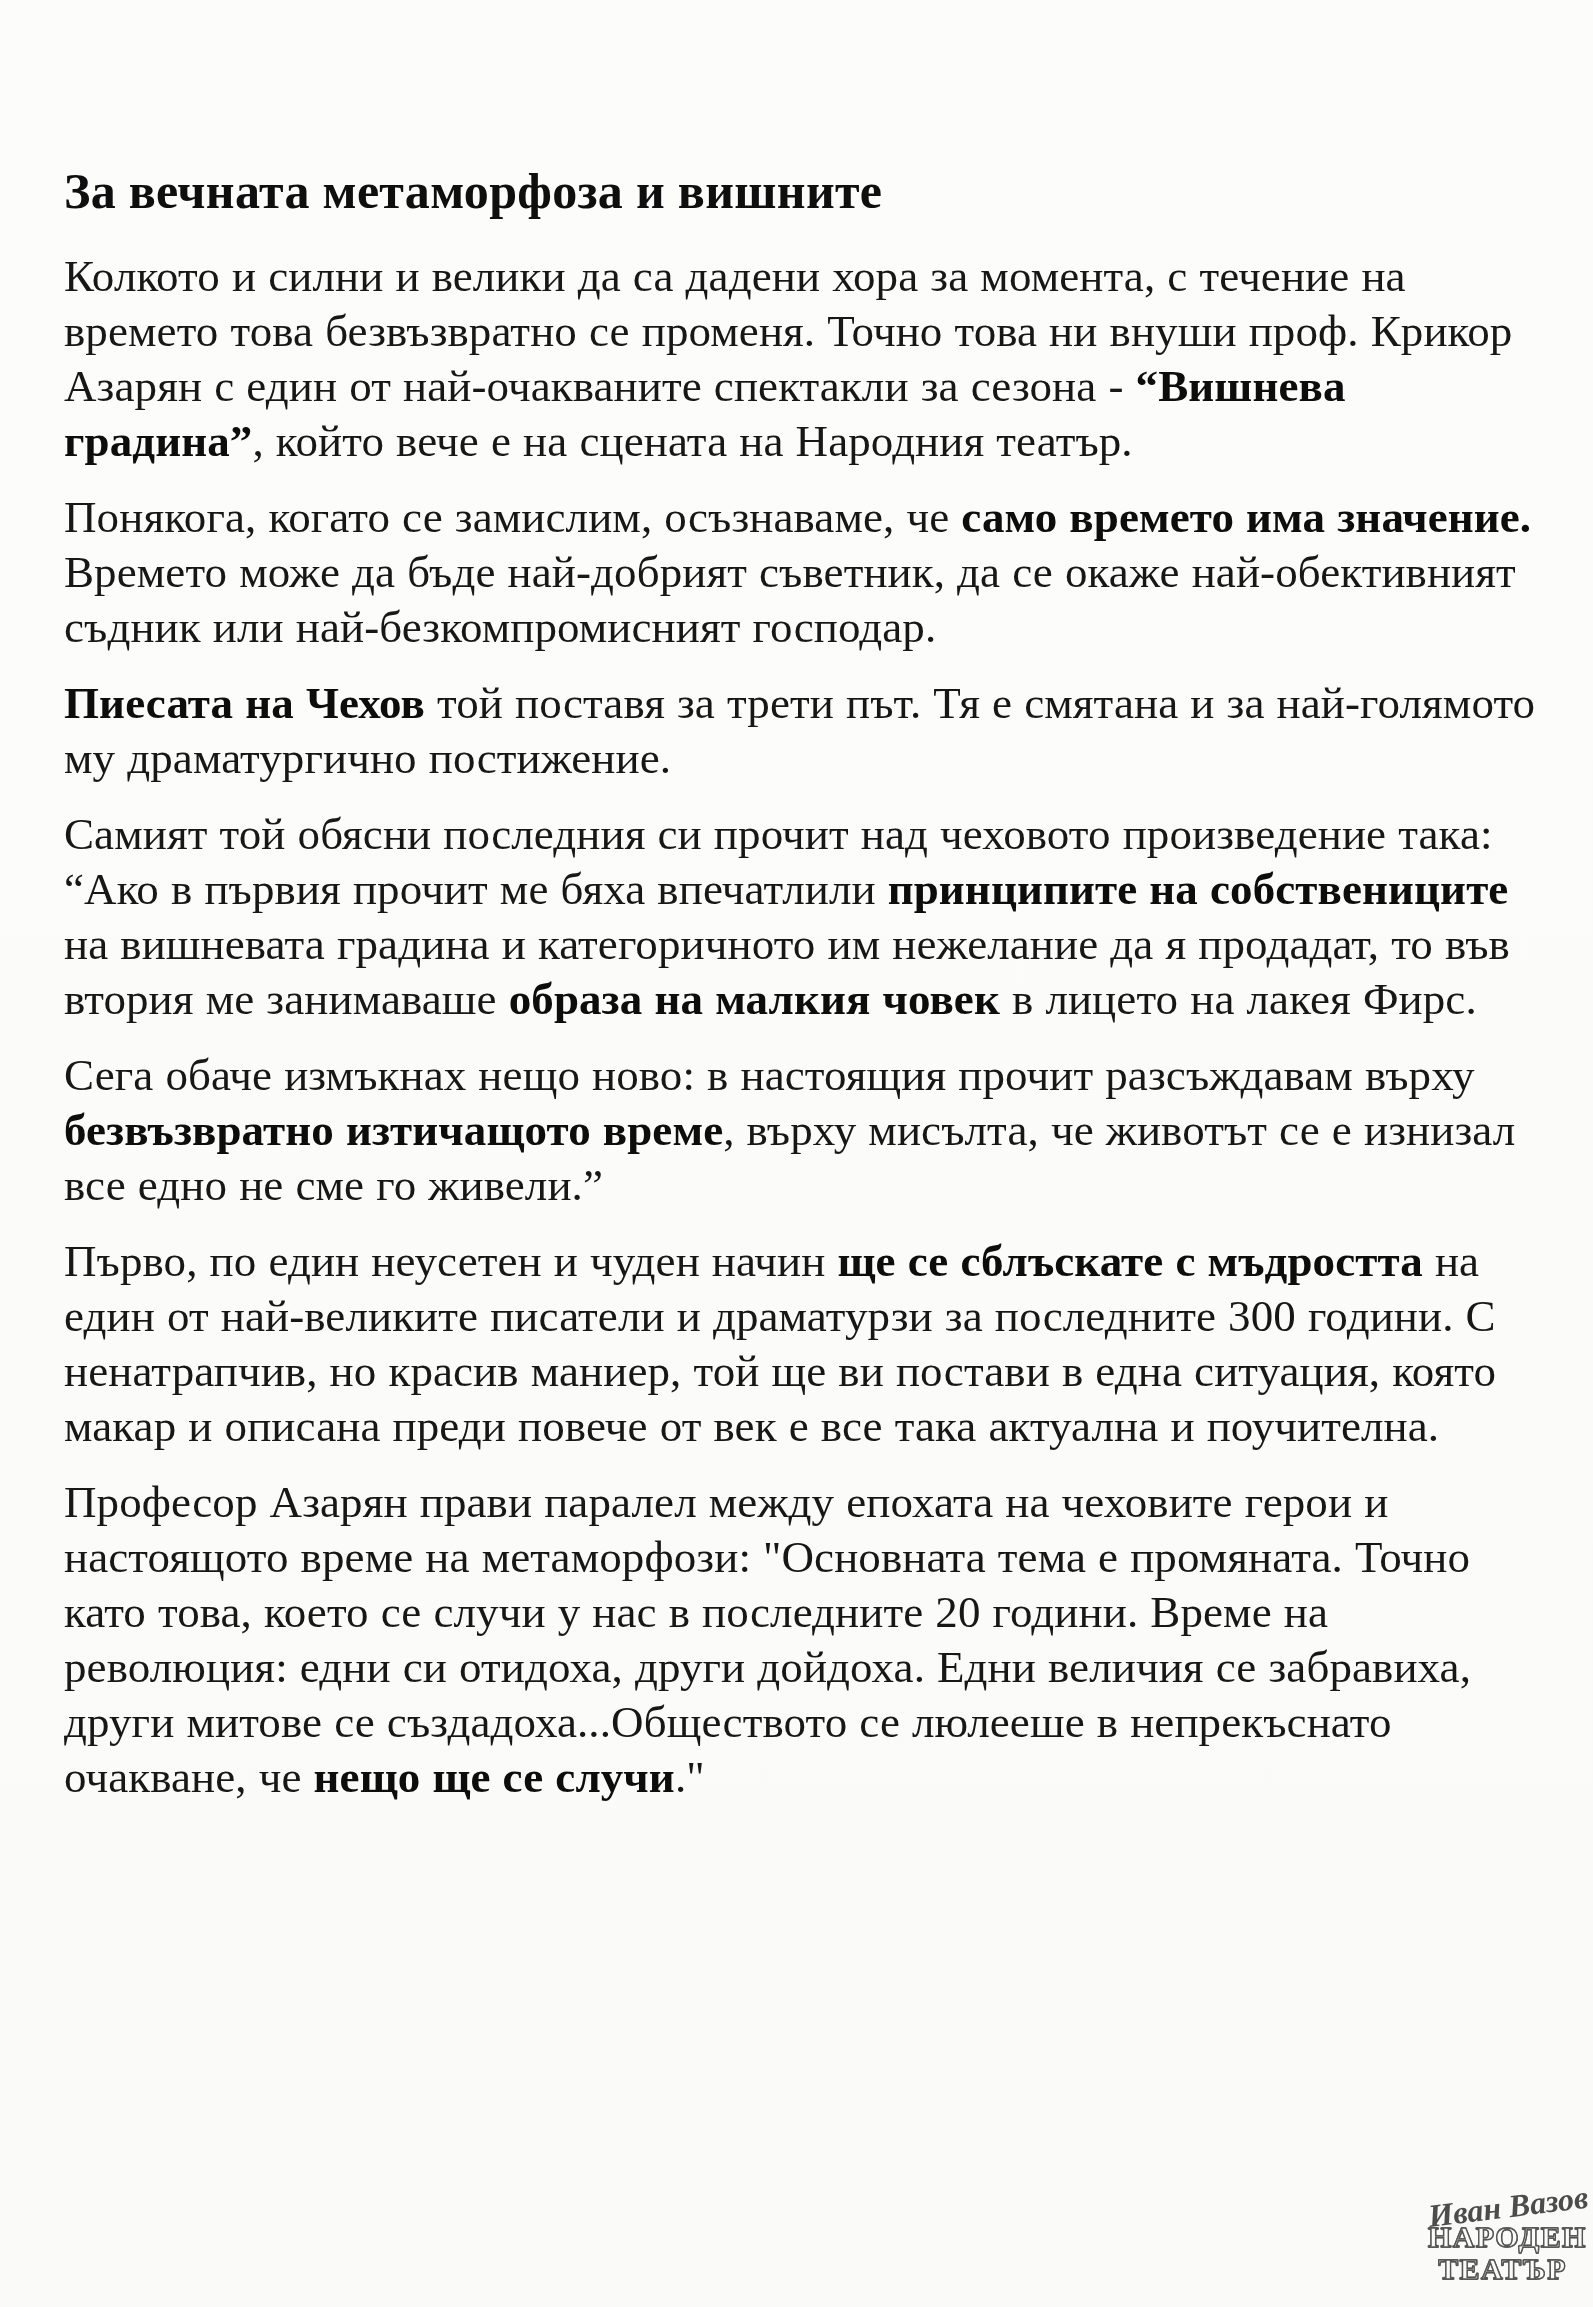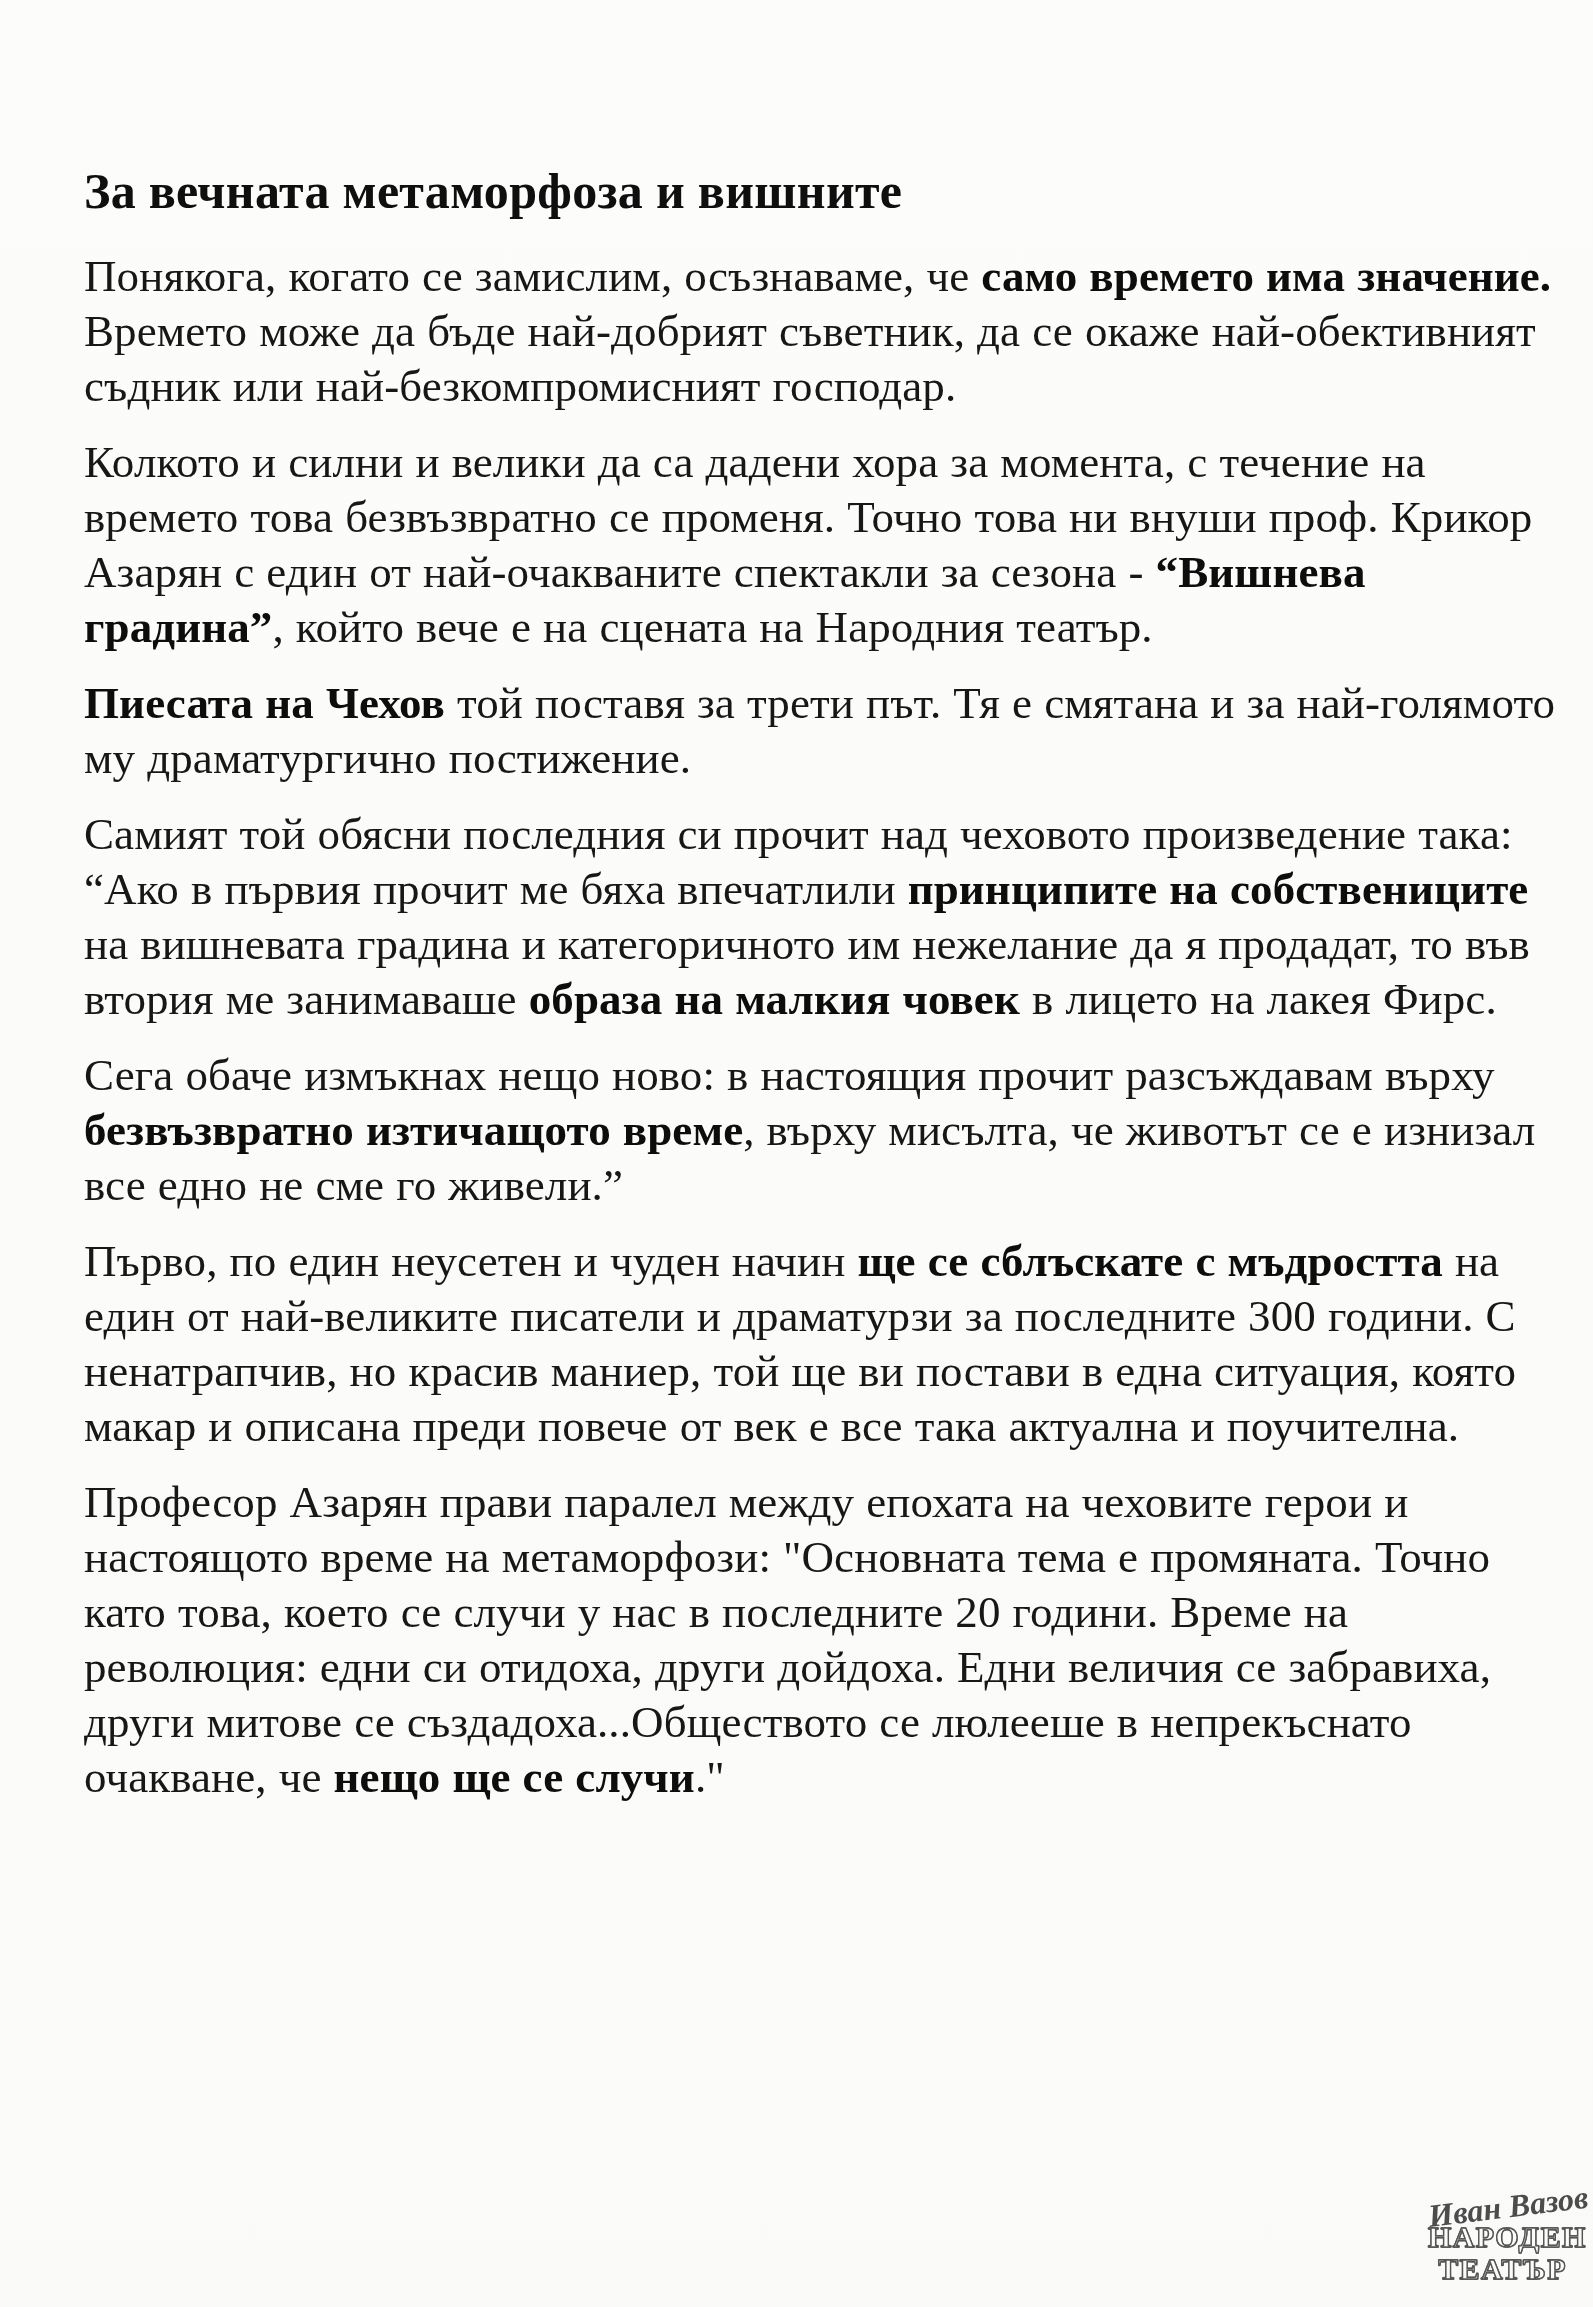--- a/index.html
+++ b/index.html
@@ -14,21 +14,21 @@
     font-family: "Liberation Serif", serif;
     overflow: hidden;
   }
   .page {
     position: absolute;
     inset: 0;
     background: linear-gradient(180deg, #fcfcfa 0%, #fbfbf9 60%, #fafaf8 100%);
   }
   .article {
     position: absolute;
-    left: 84px;
+    left: 64px;
     top: 163px;
     width: 1477px;
     color: #141414;
   }
   .title {
     font-family: "Liberation Serif", serif;
     font-weight: bold;
     font-size: 50px;
     line-height: 1.12;
     margin: 0 0 30px 0;
@@ -80,22 +80,22 @@
     white-space: nowrap;
   }
 </style>
 </head>
 <body>
 
 <main class="page">
   <article class="article">
     <h1 class="title">За вечната метаморфоза и вишните</h1>
     <div id="paragraphs">
+        <p><span>Колкото и силни и велики да са дадени хора за момента, с течение на времето това безвъзвратно се променя. Точно това ни внуши проф. Крикор Азарян с един от най-очакваните спектакли за сезона - </span><b>“Вишнева градина”</b><span>, който вече е на сцената на Народния театър.</span></p>
         <p><span>Понякога, когато се замислим, осъзнаваме, че </span><b>само времето има значение.</b><span> Времето може да бъде най-добрият съветник, да се окаже най-обективният съдник или най-безкомпромисният господар.</span></p>
-        <p><span>Колкото и силни и велики да са дадени хора за момента, с течение на времето това безвъзвратно се променя. Точно това ни внуши проф. Крикор Азарян с един от най-очакваните спектакли за сезона - </span><b>“Вишнева градина”</b><span>, който вече е на сцената на Народния театър.</span></p>
         <p><b>Пиесата на Чехов</b><span> той поставя за трети път. Тя е смятана и за най-голямото му драматургично постижение.</span></p>
         <p><span>Самият той обясни последния си прочит над чеховото произведение така: “Ако в първия прочит ме бяха впечатлили </span><b>принципите на собствениците</b><span> на вишневата градина и категоричното им нежелание да я продадат, то във втория ме занимаваше </span><b>образа на малкия човек</b><span> в лицето на лакея Фирс.</span></p>
         <p><span>Сега обаче измъкнах нещо ново: в настоящия прочит разсъждавам върху </span><b>безвъзвратно изтичащото време</b><span>, върху мисълта, че животът се е изнизал все едно не сме го живели.”</span></p>
         <p><span>Първо, по един неусетен и чуден начин </span><b>ще се сблъскате с мъдростта</b><span> на един от най-великите писатели и драматурзи за последните 300 години. С ненатрапчив, но красив маниер, той ще ви постави в една ситуация, която макар и описана преди повече от век е все така актуална и поучителна.</span></p>
         <p><span>Професор Азарян прави паралел между епохата на чеховите герои и настоящото време на метаморфози: "Основната тема е промяната. Точно като това, което се случи у нас в последните 20 години. Време на революция: едни си отидоха, други дойдоха. Едни величия се забравиха, други митове се създадоха...Обществото се люлееше в непрекъснато очакване, че </span><b>нещо ще се случи</b><span>."</span></p>
       </div>
   </article>
 
   <div class="logo">
     <div class="logo-script">Иван Вазов</div>

